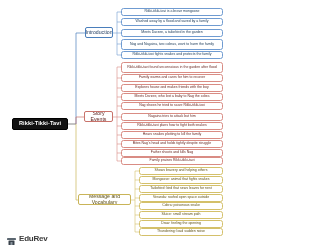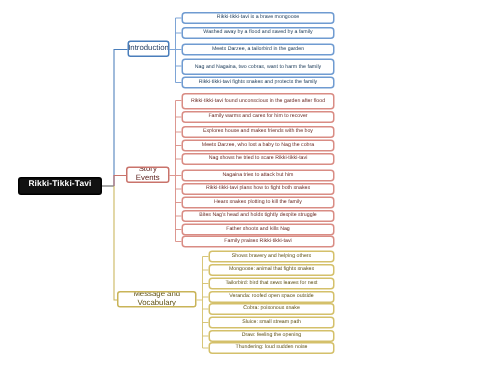--- a/index.html
+++ b/index.html
@@ -179,14 +179,24 @@
 
   <div class="node leaf-node leaf-vocab" style="left:139px; top:167px; width:84px; height:8px;">Shows bravery and helping others</div>
   <div class="node leaf-node leaf-vocab" style="left:139px; top:176px; width:84px; height:8px;">Mongoose: animal that fights snakes</div>
   <div class="node leaf-node leaf-vocab" style="left:139px; top:185px; width:84px; height:8px;">Tailorbird: bird that sews leaves for nest</div>
   <div class="node leaf-node leaf-vocab" style="left:139px; top:194px; width:84px; height:8px;">Veranda: roofed open space outside</div>
   <div class="node leaf-node leaf-vocab" style="left:139px; top:202px; width:84px; height:8px;">Cobra: poisonous snake</div>
   <div class="node leaf-node leaf-vocab" style="left:139px; top:211px; width:84px; height:8px;">Sluice: small stream path</div>
   <div class="node leaf-node leaf-vocab" style="left:139px; top:220px; width:84px; height:8px;">Draw: feeling the opening</div>
   <div class="node leaf-node leaf-vocab" style="left:139px; top:228px; width:84px; height:8px;">Thundering: loud sudden noise</div>
 
+  <div id="footer-logo">
+    <span class="logo-mark">
+      <svg viewBox="0 0 22 22" width="11" height="11">
+        <rect x="2" y="4" width="18" height="4" rx="0.8" fill="#5b6670"></rect>
+        <rect x="5" y="9" width="12" height="9" rx="1" fill="#39424b"></rect>
+        <rect x="9" y="12" width="4" height="6" fill="#8a949d"></rect>
+      </svg>
+    </span>
+    <span class="logo-text">EduRev</span>
+  </div>
 
 </div>
 
 </body></html>

